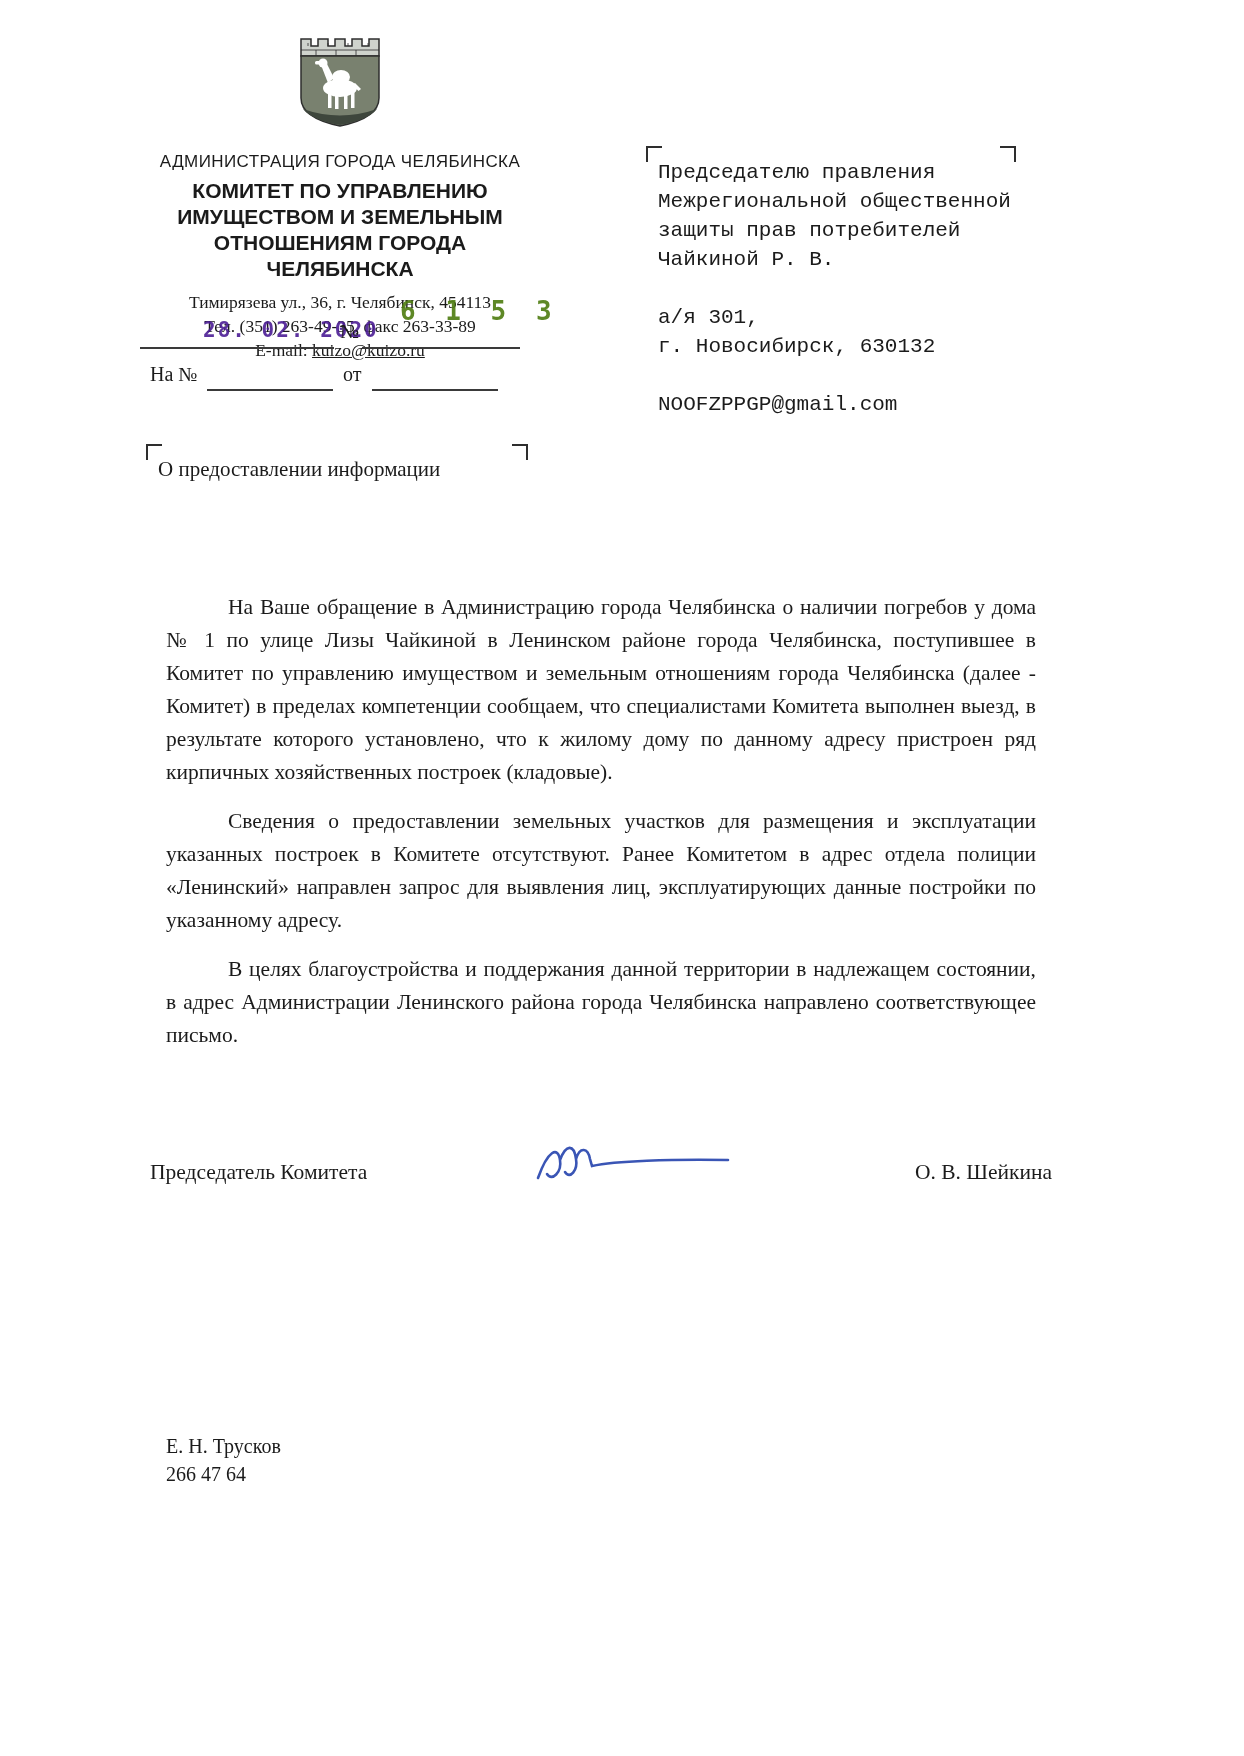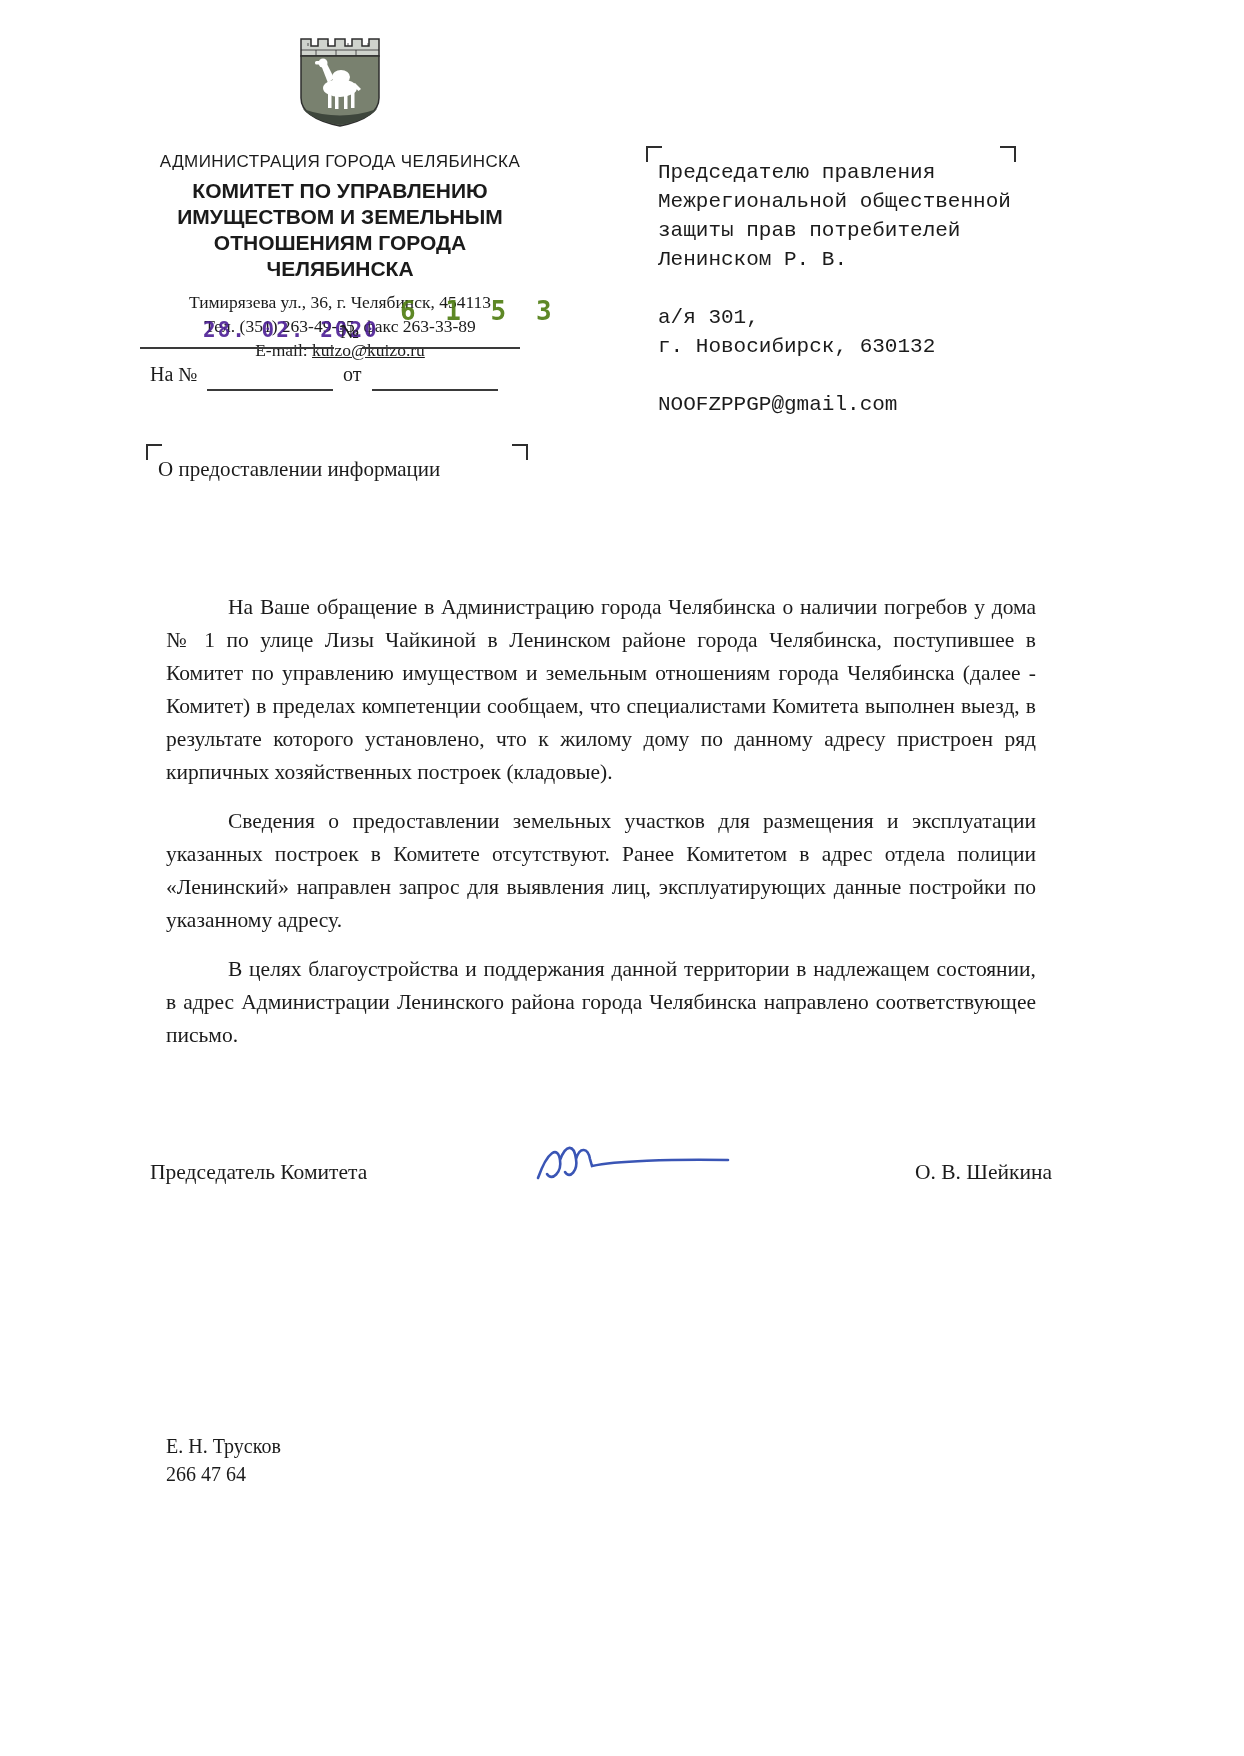--- a/index.html
+++ b/index.html
@@ -137,21 +137,21 @@
   <div class="rule r3"></div>
   <div class="ot-label">от</div>
   <div class="rule r4"></div>
 
   <div class="mark mark-tl" style="left:646px;top:146px;"></div>
   <div class="mark mark-tr" style="left:1000px;top:146px;"></div>
   <div class="addressee">
     <div>Председателю правления</div>
     <div>Межрегиональной общественной</div>
     <div>защиты прав потребителей</div>
-    <div>Ленинском Р. В.</div>
+    <div>Чайкиной Р. В.</div>
     <div class="addr-gap"></div>
     <div>а/я 301,</div>
     <div>г. Новосибирск, 630132</div>
     <div class="addr-gap"></div>
     <div>NOOFZPPGP@gmail.com</div>
   </div>
 
   <div class="mark mark-tl" style="left:146px;top:444px;"></div>
   <div class="mark mark-tr" style="left:512px;top:444px;"></div>
   <div class="subject">О предоставлении информации</div>

